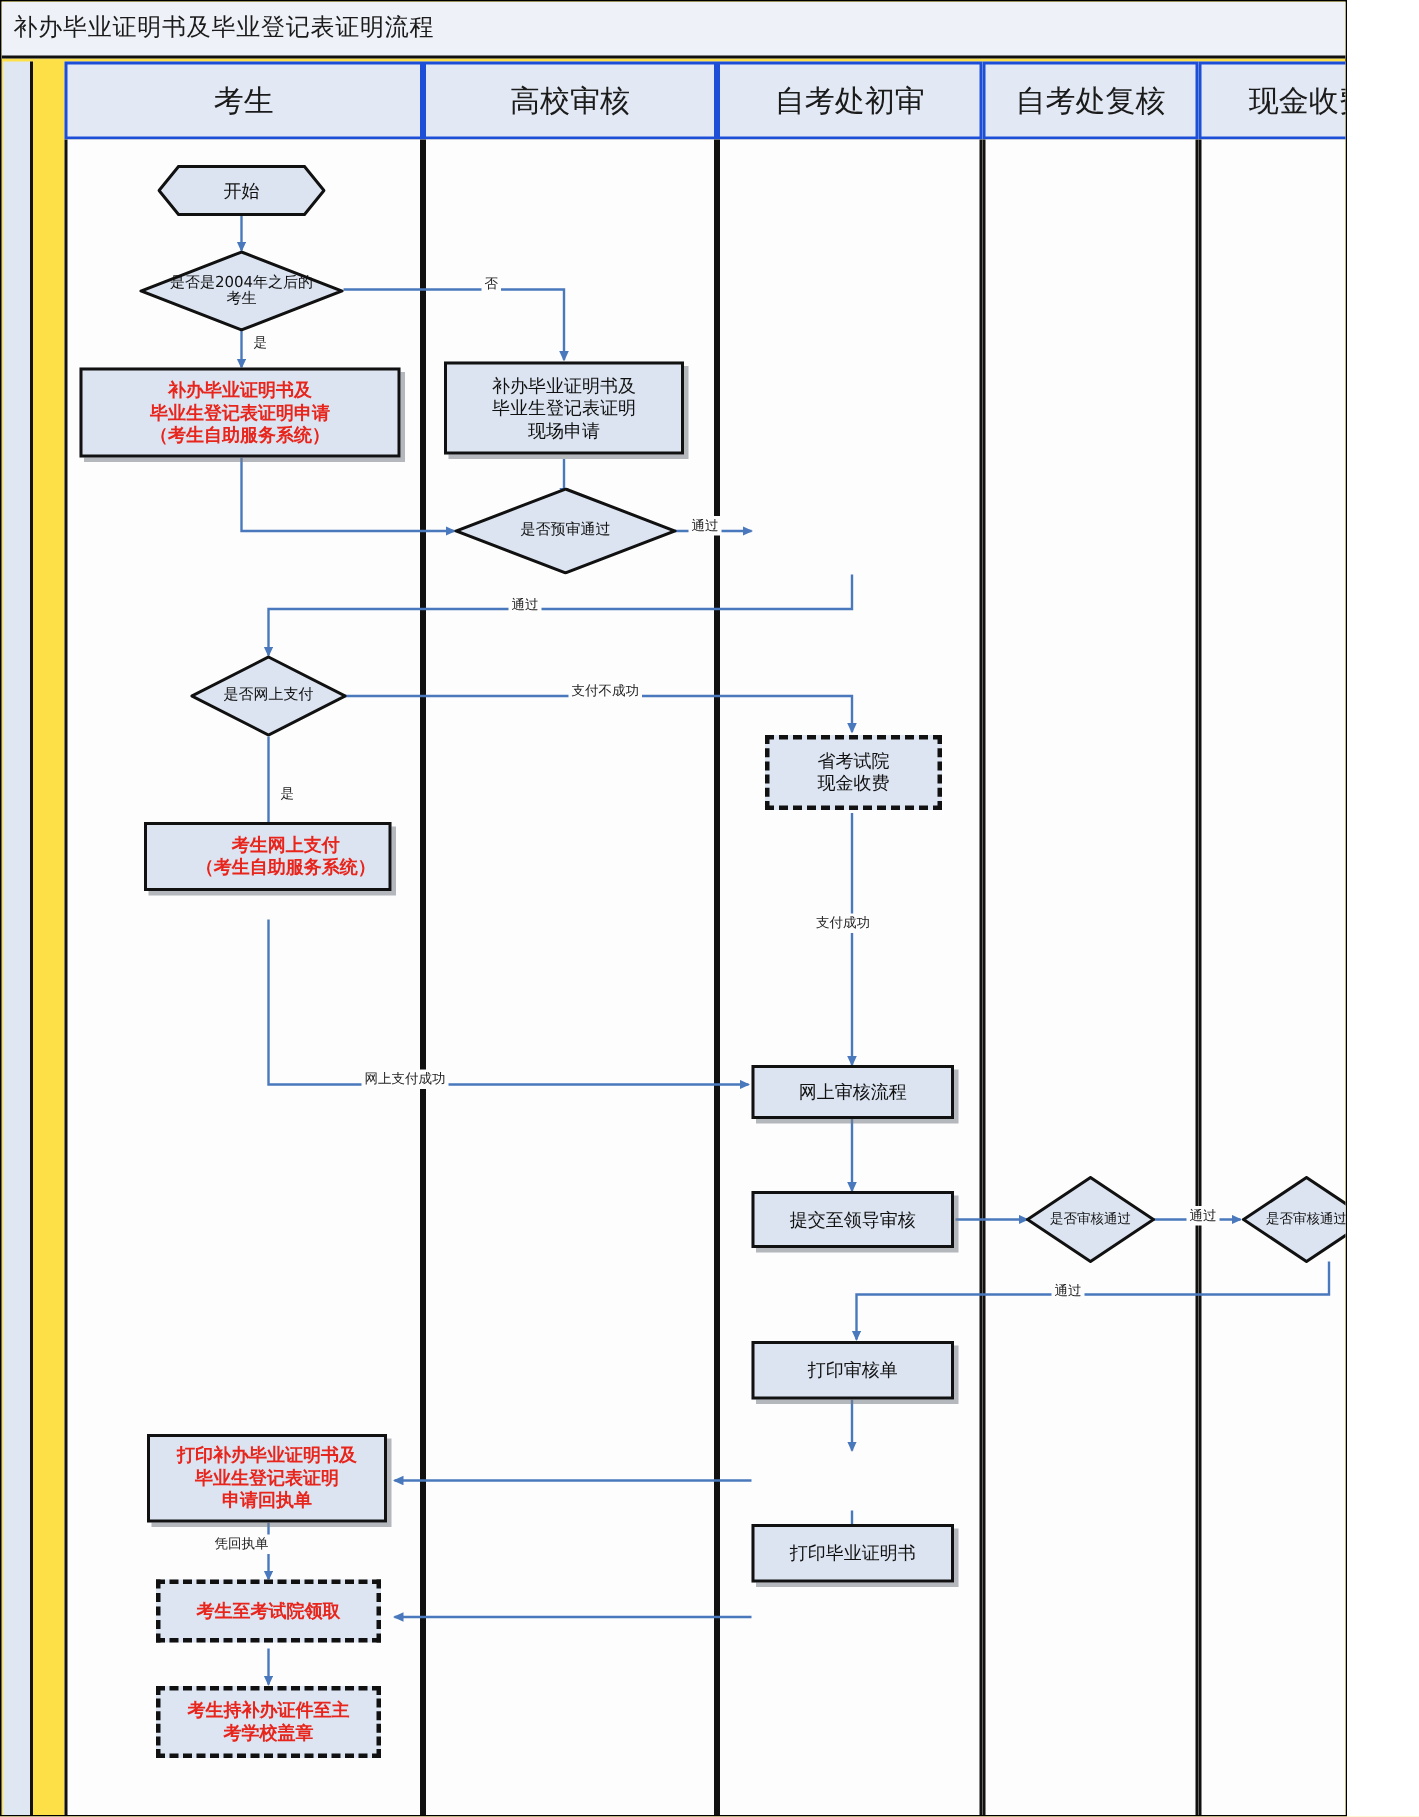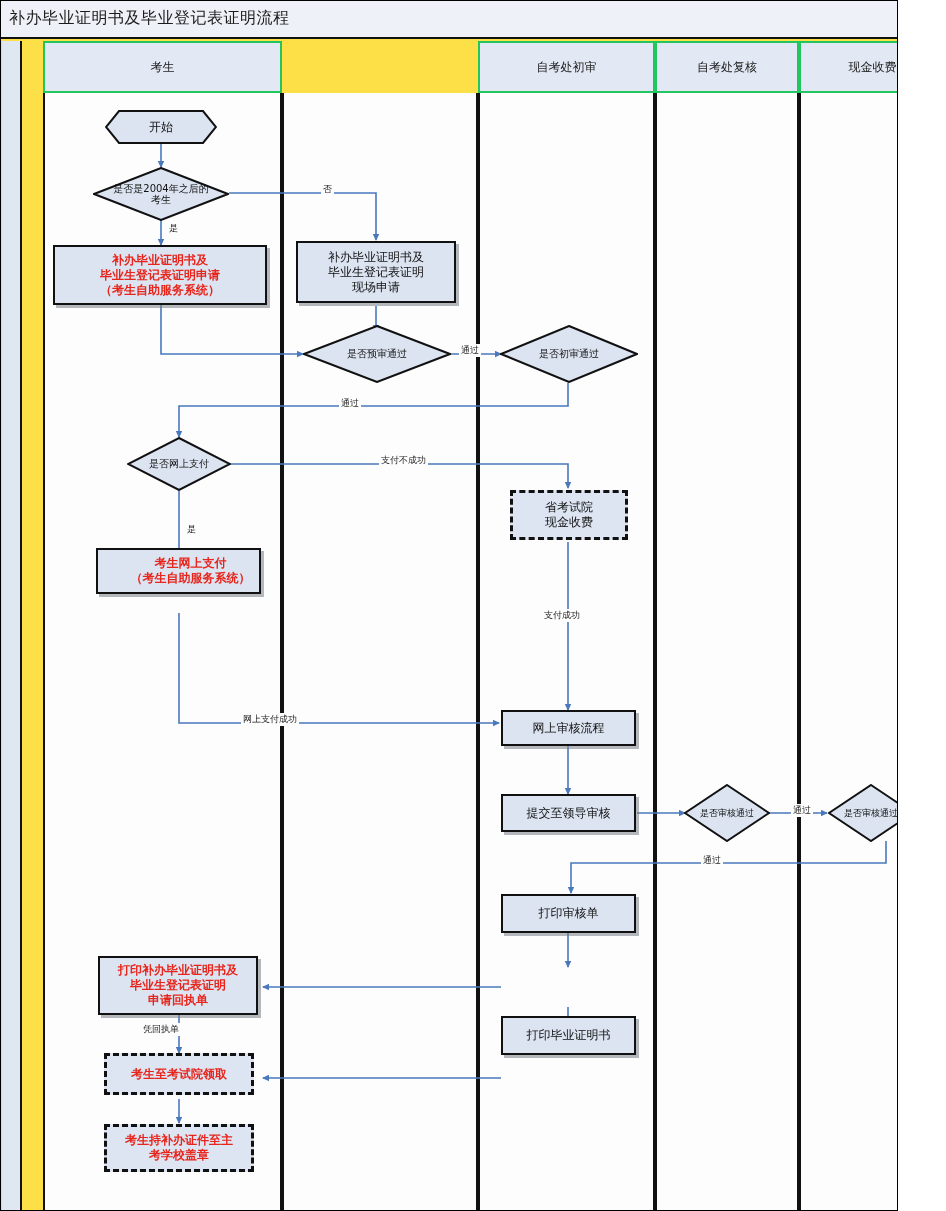--- a/index.html
+++ b/index.html
@@ -8,22 +8,22 @@
         border:1px solid #000;box-sizing:border-box;text-decoration:underline;}
 
   
   #title-bar{position:absolute;left:0;top:0;width:946px;height:38px;
       background:#eef1f7;border-bottom:2px solid #111;box-sizing:border-box;}
   #title-text{position:absolute;left:8px;top:7px;font-size:16px;color:#1a1a1a;
       letter-spacing:.5px;white-space:nowrap;}
 
   
   .lane-head{position:absolute;top:40px;height:52px;background:#e3e9f4;
-      border:2px solid #22c55e;box-sizing:border-box;display:flex;align-items:center;
-      justify-content:center;font-size:12px;color:#1b1b1b;}
+      border:2px solid #1d4ed8;box-sizing:border-box;display:flex;align-items:center;
+      justify-content:center;font-size:20px;color:#1b1b1b;}
   .lane-body{position:absolute;top:92px;height:1117px;background:#fdfdfd;
       border-left:2px solid #111;border-right:2px solid #111;box-sizing:border-box;}
   .lane-body.first{background:#fdfdfd;}
   #margin-col{position:absolute;left:1px;top:40px;width:20px;height:1169px;
       background:#dfe7f3;border-right:2px solid #111;box-sizing:border-box;}
 
   
   .shape{position:absolute;box-sizing:border-box;display:flex;align-items:center;
       justify-content:center;text-align:center;line-height:1.25;}
 
@@ -55,20 +55,23 @@
 <div id="page">
 
   <div id="title-bar">
     <div id="title-text">补办毕业证明书及毕业登记表证明流程</div>
   </div>
 
   <div id="margin-col"></div>
 
   <div class="lane-head" style="left:42px;width:239px;">
     <span>考生</span>
+  </div>
+  <div class="lane-head" style="left:281px;width:196px;">
+    <span>高校审核</span>
   </div>
   <div class="lane-head" style="left:477px;width:177px;">
     <span>自考处初审</span>
   </div>
   <div class="lane-head" style="left:654px;width:144px;">
     <span>自考处复核</span>
   </div>
   <div class="lane-head" style="left:798px;width:147px;">
     <span>现金收费</span>
   </div>
@@ -169,26 +172,20 @@
 现场申请</span>
   </div>
 
   <div class="shape diamond" style="left:302px;top:324px;width:148px;height:58px;">
     <svg class="dshape" viewBox="0 0 148 58" preserveAspectRatio="none">
       <polygon points="74,1 147,29 74,57 1,29" fill="#dce4f1" stroke="#111" stroke-width="2"></polygon>
     </svg>
     <span class="dtext">是否预审通过</span>
   </div>
 
-  <div class="shape diamond" style="left:499px;top:324px;width:138px;height:58px;">
-    <svg class="dshape" viewBox="0 0 138 58" preserveAspectRatio="none">
-      <polygon points="69,1 137,29 69,57 1,29" fill="#dce4f1" stroke="#111" stroke-width="2"></polygon>
-    </svg>
-    <span class="dtext">是否初审通过</span>
-  </div>
 
   <div class="shape diamond" style="left:126px;top:436px;width:104px;height:54px;">
     <svg class="dshape" viewBox="0 0 104 54" preserveAspectRatio="none">
       <polygon points="52,1 103,27 52,53 1,27" fill="#dce4f1" stroke="#111" stroke-width="2"></polygon>
     </svg>
     <span class="dtext">是否网上支付</span>
   </div>
 
   <div class="shape box-dash" style="left:509px;top:489px;width:118px;height:50px;">
     <span style="white-space:pre-line;">省考试院

